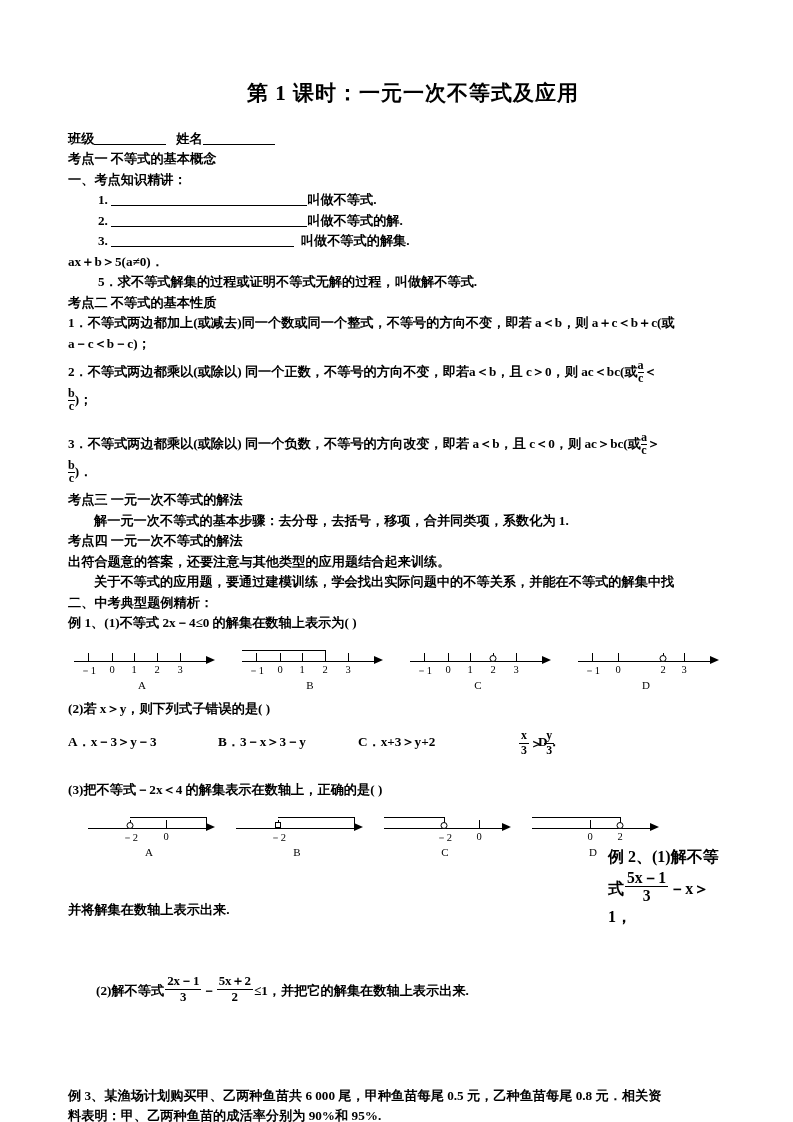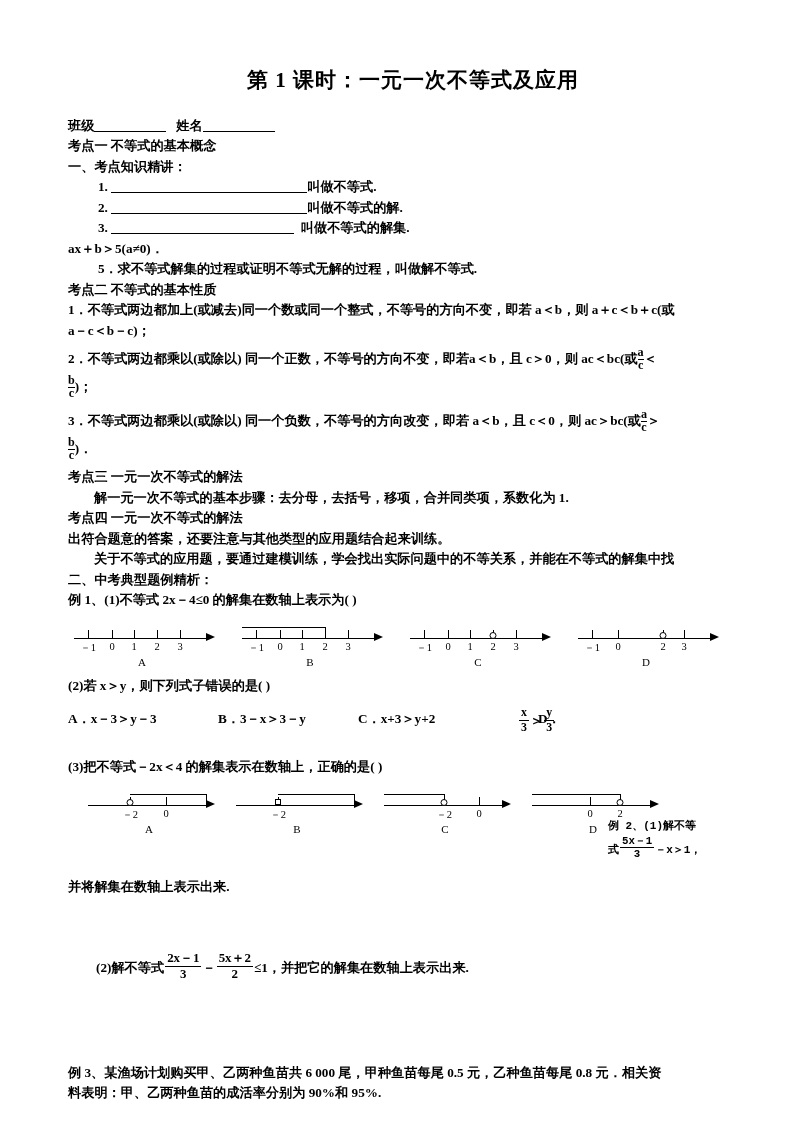--- a/index.html
+++ b/index.html
@@ -28,21 +28,21 @@
     top: 62px;
     width: 660px;
   }
 
   
   .doc-title {
     text-align: center;
     font-size: 21px;
     font-weight: bold;
     letter-spacing: 1px;
-    margin: 4px 0 22px 0;
+    margin: 17px 0 22px 0;
     padding-left: 30px;
     font-family: "Liberation Serif", "DejaVu Serif", serif;
   }
 
   
   .line {
     font-size: 13.2px;
     line-height: 1.55;
     margin: 0;
     font-weight: bold;
@@ -173,26 +173,25 @@
     margin-top: 10px;
     position: relative;
     height: 34px;
   }
   .choices .ch { position: absolute; top: 0; }
 
   
   .ex2 {
     position: absolute;
     right: 0;
-    top: 756px;
+    top: 782px;
     width: 120px;
-    font-size: 11px;
+    font-size: 16px;
     font-weight: bold;
     line-height: 1.6;
-    font-family: Liberation Mono, monospace;
   }
   .gap-lg { height: 54px; }
   .gap-md { height: 34px; }
   .gap-xl { height: 82px; }
 </style>
 </head>
 <body>
 
 <div class="page">
   <div class="content">
@@ -226,21 +225,21 @@
     <div class="line">1．不等式两边都加上(或减去)同一个数或同一个整式，不等号的方向不变，即若 a＜b，则 a＋c＜b＋c(或</div>
     <div class="line">a－c＜b－c)；</div>
 
     <div class="line" style="margin-top:6px;">
       <span>2．不等式两边都乘以(或除以) 同一个正数，不等号的方向不变，即若a＜b，且 c＞0，则 ac＜bc(或</span><span class="ifrac"><span class="n">a</span><span class="d">c</span></span><span>＜</span>
     </div>
     <div class="line" style="margin-top:4px;">
       <span class="ifrac"><span class="n">b</span><span class="d">c</span></span><span>)；</span>
     </div>
 
-    <div class="line" style="margin-top:10px;">
+    <div class="line" style="margin-top:20px;">
       <span>3．不等式两边都乘以(或除以) 同一个负数，不等号的方向改变，即若 a＜b，且 c＜0，则 ac＞bc(或</span><span class="ifrac"><span class="n">a</span><span class="d">c</span></span><span>＞</span>
     </div>
     <div class="line" style="margin-top:4px;">
       <span class="ifrac"><span class="n">b</span><span class="d">c</span></span><span>)．</span>
     </div>
 
     <div class="line" style="margin-top:6px;">考点三   一元一次不等式的解法</div>
     <div class="line indent-half">解一元一次不等式的基本步骤：去分母，去括号，移项，合并同类项，系数化为 1.</div>
     <div class="line">考点四   一元一次不等式的解法</div>
     <div class="line">出符合题意的答案，还要注意与其他类型的应用题结合起来训练。</div>

